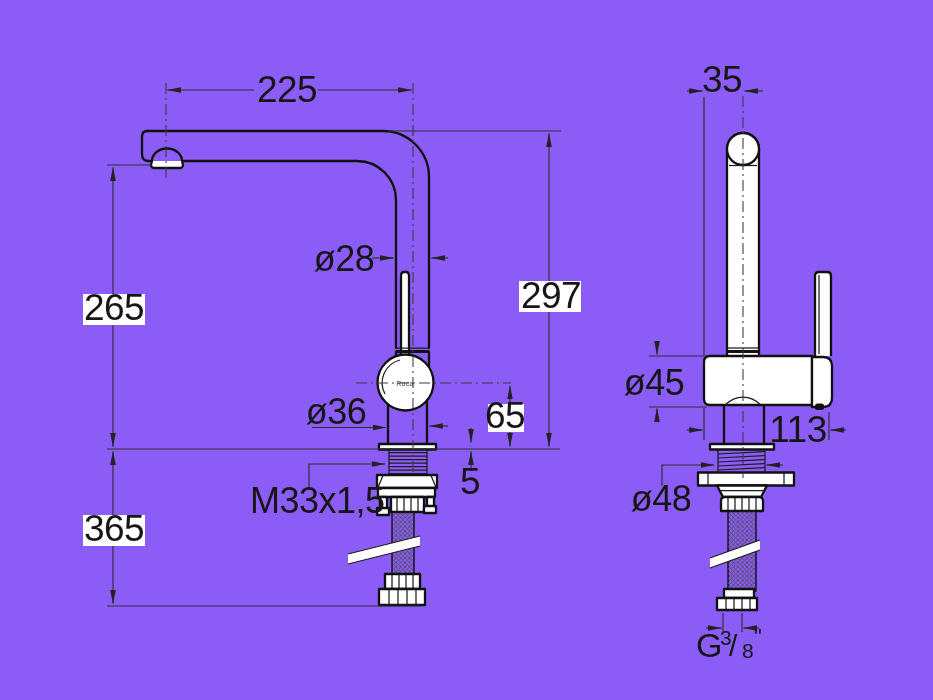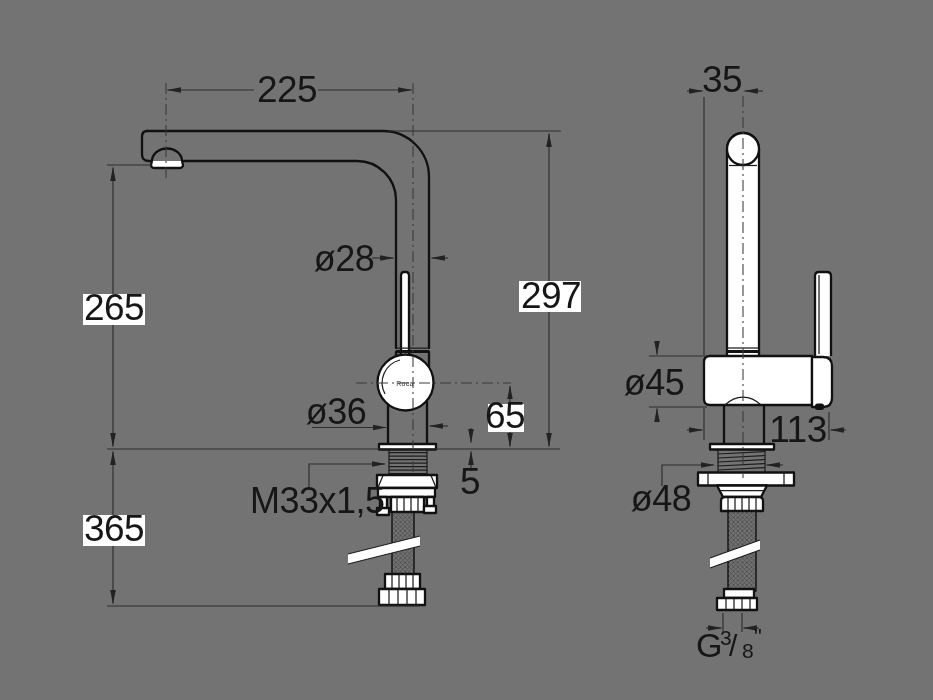--- a/index.html
+++ b/index.html
@@ -1,16 +1,16 @@
 <!DOCTYPE html>
 <html><head>
 <meta charset="utf-8">
 <style>
   html,body{margin:0;padding:0;background:#ffffff;}
-  .stage{position:relative;width:933px;height:700px;background:#737373;overflow:hidden;
+  .stage{position:relative;width:933px;height:700px;background:#8b5cf6;overflow:hidden;
          font-family:"Liberation Sans", sans-serif;}
   svg{display:block}
   .ol    {fill:none;stroke:#111111;stroke-width:2.3;stroke-linecap:round;stroke-linejoin:round;}
   .olw   {fill:#ffffff;stroke:#111111;stroke-width:2.3;stroke-linejoin:round;}
   .thin  {fill:none;stroke:#1c1c1c;stroke-width:1.25;}
   .thick {fill:none;stroke:#111111;stroke-width:3;}
   .dim   {fill:none;stroke:#2e2e2e;stroke-width:1.15;}
   .cl    {fill:none;stroke:#3a3a3a;stroke-width:1.05;stroke-dasharray:11 4 2 4;}
   .dtxt  {fill:#161616;font-size:37px;letter-spacing:-0.5px;}
   .dtxts {fill:#161616;font-size:36px;letter-spacing:-0.5px;}

